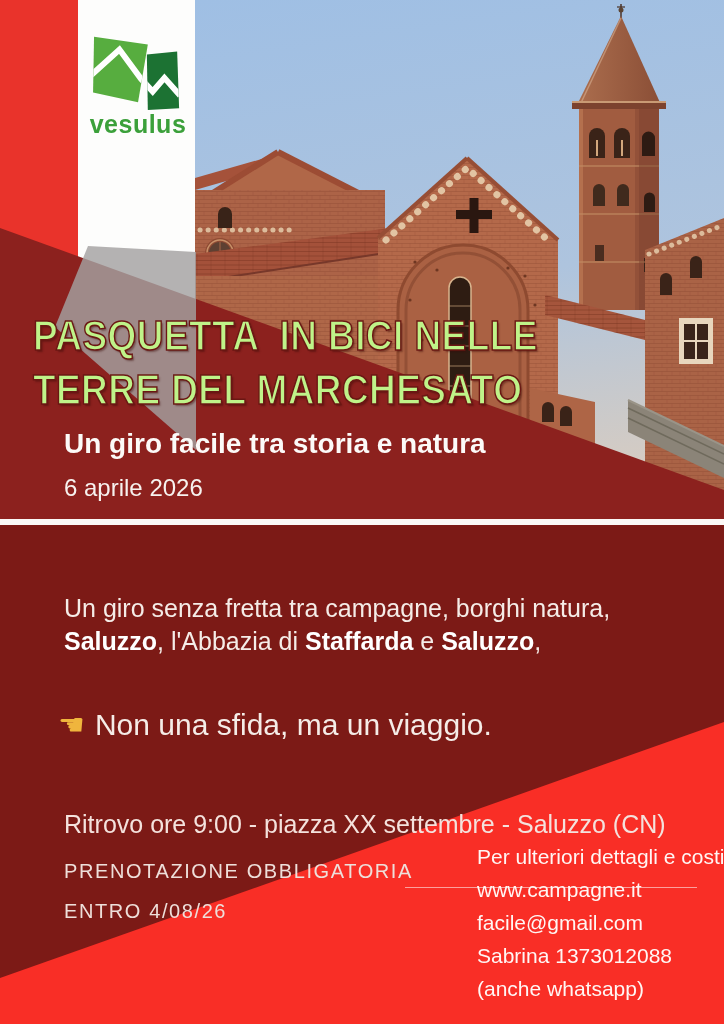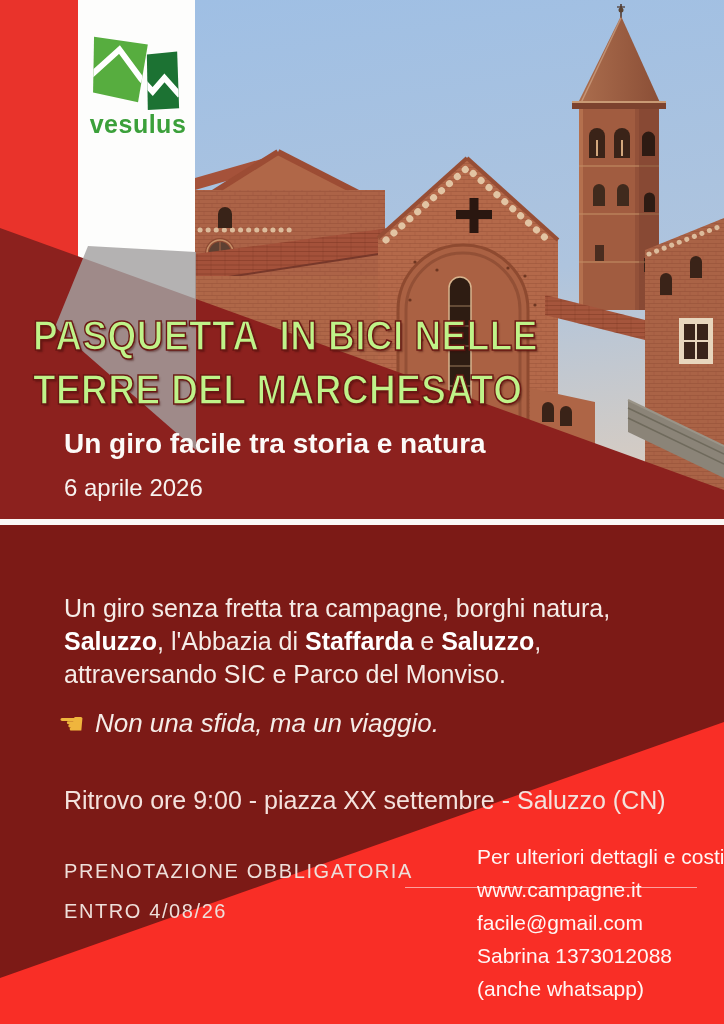--- a/index.html
+++ b/index.html
@@ -34,22 +34,22 @@
   .title-1{top:314px;}
   .title-2{top:368px;}
   .subtitle{left:64px;top:428px;color:#FCFAF8;font-size:28px;font-weight:700;}
   .date{left:64px;top:474px;color:#F7F2EF;font-size:24px;font-weight:400;}
   
   .description{left:64px;top:592px;width:600px;color:#F5ECE7;font-size:25px;
     font-weight:400;line-height:33px;}
   .description b{color:#FFFFFF;}
   .tagline{left:58px;top:708px;display:flex;align-items:center;gap:10px;}
   .hand{font-size:30px;color:#EFB53D;line-height:1;}
-  .tagline-text{font-style:italic;font-size:26px;color:#F5ECE7;font-weight:400;}
-  .meeting{left:64px;top:786px;color:#F4E2DD;font-size:25px;font-weight:400;}
+  .tagline-text{font-size:30px;color:#F5ECE7;font-weight:400;}
+  .meeting{left:64px;top:810px;color:#F4E2DD;font-size:25px;font-weight:400;}
   .booking{left:64px;color:#EEDFDA;font-size:20px;letter-spacing:1.6px;font-weight:400;}
   .booking-1{top:860px;}
   .booking-2{top:900px;}
   
   .contact{left:477px;top:840px;width:240px;color:#FFF6F4;font-size:21px;
     line-height:33px;font-weight:400;}
   .contact div{white-space:nowrap;}
   .contact-divider{left:405px;top:887px;width:292px;height:1px;
     background:rgba(255,255,255,.55);}
 </style>
@@ -196,21 +196,21 @@
     <polygon points="62,28 93,25 95,83 63,85" fill="#1C7233"></polygon>
     <polyline points="2,52 34,23 56,53 68,66 80,52 96,70" fill="none" stroke="#FFFFFF" stroke-width="6" clip-path="url(#logoClip)"></polyline>
   </svg>
   <div class="layer logo-word">vesulus</div>
 
   <div class="layer title title-1">PASQUETTA  IN BICI NELLE</div>
   <div class="layer title title-2">TERRE DEL MARCHESATO</div>
   <div class="layer subtitle">Un giro facile tra storia e natura</div>
   <div class="layer date">6 aprile 2026</div>
 
-  <div class="layer description"><span>Un giro senza fretta tra campagne, borghi natura,</span><br><b>Saluzzo</b><span>, l'Abbazia di </span><b>Staffarda</b><span> e </span><b>Saluzzo</b><span>,</span><br><span>attraversando SIC e Parco del Monviso.</span></div>
+  <div class="layer description"><span>Un giro senza fretta tra campagne, borghi natura,</span><br><b>Saluzzo</b><span>, l'Abbazia di </span><b>Staffarda</b><span> e </span><b>Saluzzo</b><span>,</span><br></div>
 
   <div class="layer tagline">
     <span class="hand">☚</span>
     <span class="tagline-text">Non una sfida, ma un viaggio.</span>
   </div>
 
   <div class="layer meeting">Ritrovo ore 9:00 - piazza XX settembre - Saluzzo (CN)</div>
 
   <div class="layer booking booking-1">PRENOTAZIONE OBBLIGATORIA</div>
   <div class="layer booking booking-2">ENTRO 4/08/26</div>

